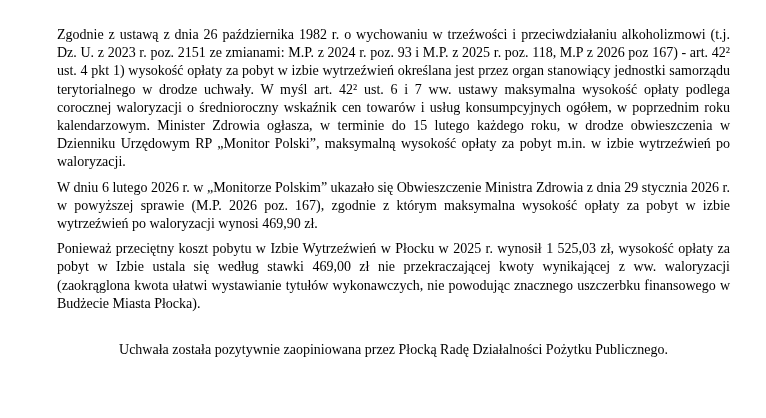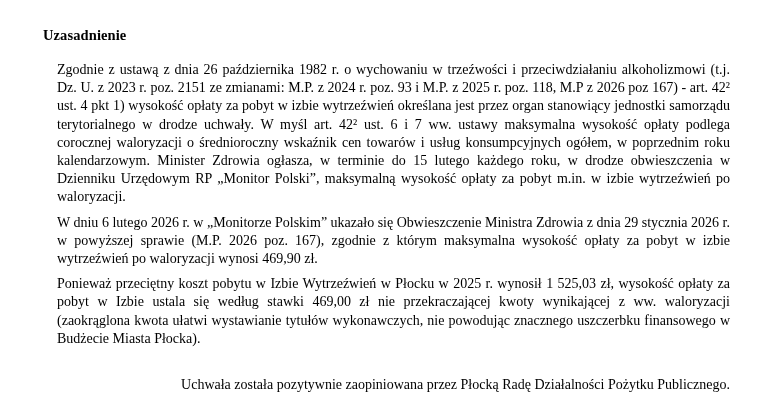--- a/index.html
+++ b/index.html
@@ -29,28 +29,27 @@
     letter-spacing: 0.1px;
   }
   .doc-paragraph {
     font-size: 14px;
     line-height: 18.2px;
     text-align: justify;
     margin: 0 0 7px 14px;
   }
   .doc-paragraph.final-note {
     margin-top: 28px;
-    text-align: right;
+    text-align: center;
   }
 </style>
 </head>
 <body>
 
 <div class="page">
-  <h1 class="doc-heading">Uzasadnienie</h1>
 
   <p class="doc-paragraph">Zgodnie z ustawą z dnia 26 października 1982 r. o wychowaniu w trzeźwości i przeciwdziałaniu alkoholizmowi (t.j. Dz. U. z 2023 r. poz. 2151 ze zmianami: M.P. z 2024 r. poz. 93 i M.P. z 2025 r. poz. 118, M.P z 2026 poz 167) -  art. 42² ust. 4 pkt 1) wysokość opłaty za pobyt w izbie wytrzeźwień określana jest przez organ stanowiący jednostki samorządu terytorialnego w drodze uchwały. W myśl art. 42² ust. 6 i 7 ww. ustawy maksymalna wysokość opłaty podlega corocznej waloryzacji o średnioroczny wskaźnik cen towarów i usług konsumpcyjnych ogółem, w poprzednim roku kalendarzowym. Minister Zdrowia ogłasza, w terminie do 15 lutego każdego roku, w drodze obwieszczenia w Dzienniku Urzędowym RP „Monitor Polski”, maksymalną wysokość opłaty za pobyt m.in. w izbie wytrzeźwień po waloryzacji.</p>
 
   <p class="doc-paragraph">W dniu 6 lutego 2026 r. w „Monitorze Polskim” ukazało się Obwieszczenie Ministra Zdrowia z dnia 29 stycznia 2026 r. w powyższej sprawie (M.P. 2026 poz. 167), zgodnie z którym maksymalna wysokość opłaty za pobyt w izbie wytrzeźwień po waloryzacji wynosi 469,90 zł.</p>
 
   <p class="doc-paragraph">Ponieważ przeciętny koszt pobytu w Izbie Wytrzeźwień w Płocku w 2025 r. wynosił 1 525,03 zł, wysokość opłaty za pobyt w Izbie ustala się według stawki 469,00 zł nie przekraczającej kwoty wynikającej z ww. waloryzacji (zaokrąglona kwota ułatwi wystawianie tytułów wykonawczych, nie powodując znacznego uszczerbku finansowego w Budżecie Miasta Płocka).</p>
 
   <p class="doc-paragraph final-note">Uchwała została pozytywnie zaopiniowana przez Płocką Radę Działalności Pożytku Publicznego.</p>
 </div>
 

